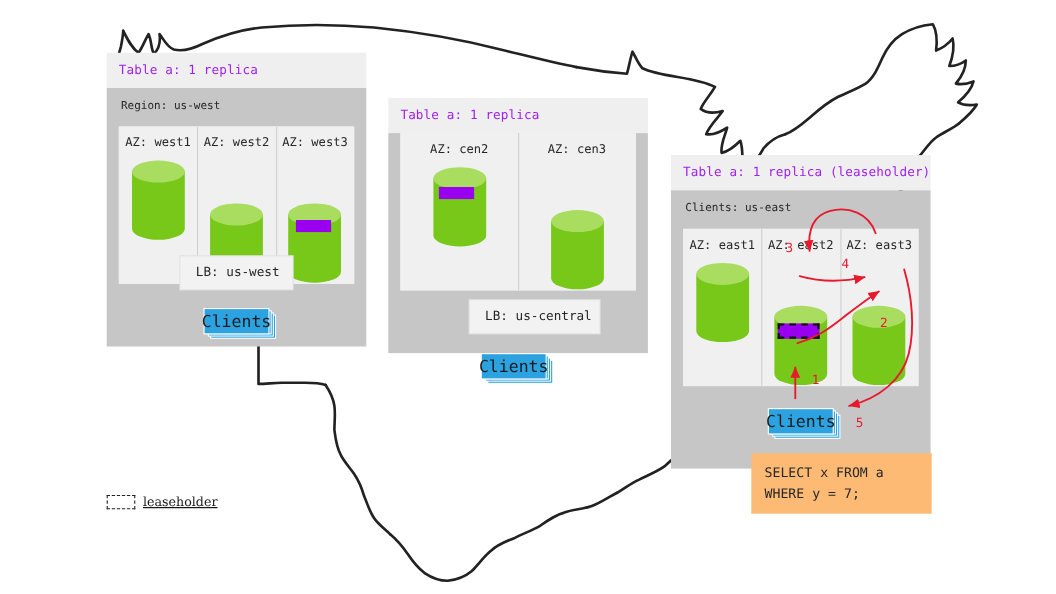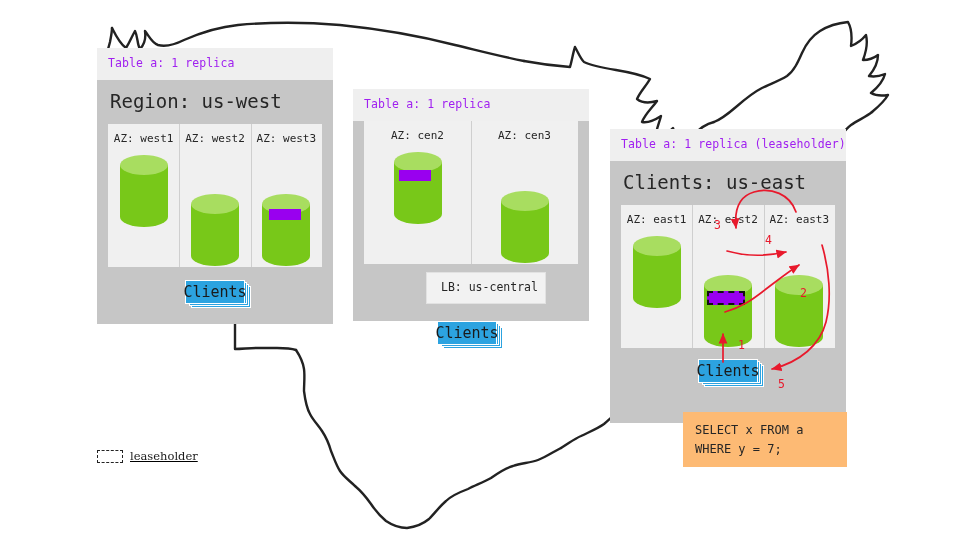--- a/index.html
+++ b/index.html
@@ -15,21 +15,21 @@
   
   .panel{position:absolute;}
   .panel-head{
     background:#efefef;color:#a020f0;
     font-size:11.5px;line-height:1;
     padding:10px 11px 10px 11px;
     white-space:nowrap;letter-spacing:.1px;
   }
   .panel-body{background:#c6c6c6;padding:0 11px 11px 11px;}
   .region-title{
-    color:#262626;font-size:19px;line-height:1;
+    color:#262626;font-size:10px;line-height:1;
     padding:12px 2px 13px 2px;white-space:nowrap;
   }
   .az-row{display:flex;background:#f0f0f0;}
   .az{
     flex:1 1 0;background:#f0f0f0;position:relative;
     padding:9px 0 0 0;
     display:flex;flex-direction:column;align-items:center;
   }
   .az + .az{box-shadow:inset 1px 0 0 #cfcfcf;gap:39px;}
   .az-label{font-size:11px;color:#262626;line-height:1;white-space:nowrap;margin-bottom:10px;}
@@ -185,20 +185,21 @@
               <path d="M1,11 L1,63 A24,10 0 0 0 49,63 L49,11 Z" fill="#78c819"></path>
               <ellipse cx="25" cy="11" rx="24" ry="10" fill="#a8dd60"></ellipse>
             </svg>
             <div class="lease-band" style="left:8px;top:16px;width:32px;height:11px;"></div>
           </div>
         </div>
 
       </div>
       <div style="height:46px;"></div>
     </div>
+    <div class="lb" style="left:67px;top:185px;width:74px;">LB: us-west</div>
     <div class="clients" style="left:89px;top:233px;">
       <div class="card c3"></div>
       <div class="card c2"></div>
       <div class="card c1"></div>
       <div class="card c0">Clients</div>
     </div>
   </div>
 
   <div class="panel" style="left:353px;top:89px;width:236px;">
     <div class="panel-head">Table a: 1 replica</div>
@@ -232,21 +233,21 @@
     </div>
     <div class="lb" style="left:74px;top:184px;width:90px;">LB: us-central</div>
     <div class="clients" style="left:85px;top:233px;">
       <div class="card c3"></div>
       <div class="card c2"></div>
       <div class="card c1"></div>
       <div class="card c0">Clients</div>
     </div>
   </div>
 
-  <div class="panel" style="left:610px;top:129px;width:236px;">
+  <div class="panel" style="left:610px;top:141px;width:236px;">
     <div class="panel-head">Table a: 1 replica (leaseholder)</div>
     <div class="panel-body">
       <div class="region-title">Clients: us-east</div>
       <div class="az-row">
 
         <div class="az">
           <div class="az-label">AZ: east1</div>
           <div class="cyl">
             <svg width="50" height="74" viewBox="0 0 50 74">
               <path d="M1,11 L1,63 A24,10 0 0 0 49,63 L49,11 Z" fill="#78c819"></path>

